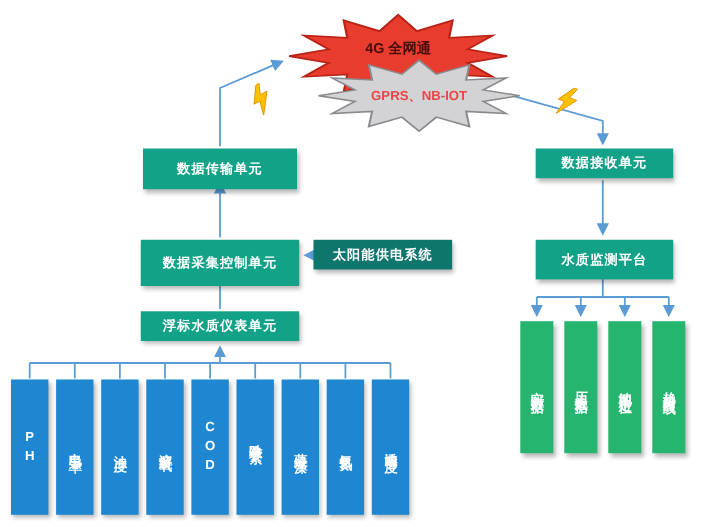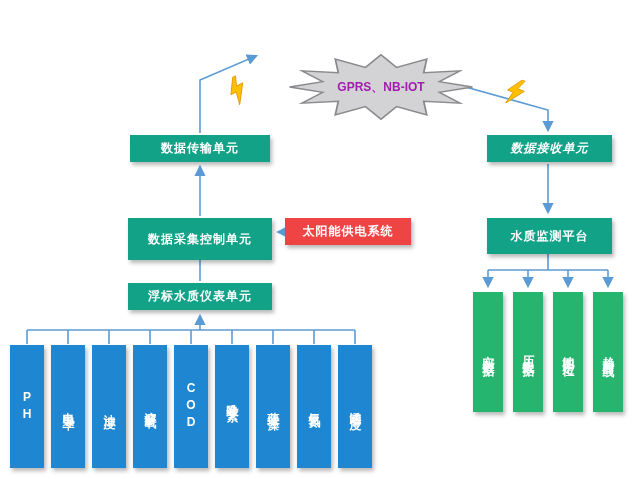--- a/index.html
+++ b/index.html
@@ -3,33 +3,33 @@
 <meta charset="utf-8">
 <style>
   html,body{margin:0;padding:0;background:#ffffff;}
   body{font-family:"Liberation Sans","DejaVu Sans",sans-serif;}
   .canvas{position:relative;width:641px;height:479px;background:#ffffff;overflow:hidden;}
   svg.connectors{position:absolute;left:0;top:0;width:641px;height:479px;pointer-events:none;}
   .node{position:absolute;display:flex;align-items:center;justify-content:center;
         color:#fff;font-weight:bold;font-size:12px;letter-spacing:1px;
         box-shadow:2px 3px 4px rgba(0,0,0,.28);white-space:nowrap;}
   .teal{background:#12a287;}
-  .solar{background:#ef4444;}
+  .solar{background:#0f766e;}
   .vbox{position:absolute;display:flex;align-items:center;justify-content:center;
         color:#fff;font-weight:bold;font-size:12px;
         writing-mode:vertical-rl;text-orientation:upright;letter-spacing:3px;
         box-shadow:2px 3px 4px rgba(0,0,0,.28);}
   .sensor{width:34px;height:123px;top:345px;background:#1f87d2;}
   .module{width:30px;height:120px;top:292px;background:#25b56e;}
   .burst{position:absolute;}
   .burst svg{position:absolute;left:0;top:0;width:100%;height:100%;}
   .burst-label{position:absolute;left:0;width:100%;text-align:center;
                font-weight:bold;color:#1a1a1a;}
   .burst-red-label{top:27px;font-size:13px;color:#4a0d0d;}
-  .burst-gray-label{top:29px;font-size:12px;color:#a21caf;}
+  .burst-gray-label{top:29px;font-size:12px;color:#ef4444;}
   .bolt{position:absolute;width:20px;height:30px;}
 </style>
 </head>
 <body>
 
 <div class="canvas">
 
   <svg class="connectors">
     <defs>
       <marker id="arrow" viewBox="0 0 10 10" refX="8" refY="5" markerWidth="7" markerHeight="7" orient="auto-start-reverse">
@@ -64,44 +64,50 @@
 
       <line x1="548" y1="247" x2="548" y2="270"></line>
       <path d="M488,270 H608"></path>
       <line x1="488" y1="270" x2="488" y2="286" marker-end="url(#arrow)"></line>
       <line x1="528" y1="270" x2="528" y2="286" marker-end="url(#arrow)"></line>
       <line x1="568" y1="270" x2="568" y2="286" marker-end="url(#arrow)"></line>
       <line x1="608" y1="270" x2="608" y2="286" marker-end="url(#arrow)"></line>
     </g>
   </svg>
 
+  <div class="burst" style="left:258px;top:8px;width:208px;height:86px;z-index:2;">
+    <svg viewBox="0 0 210 110" preserveAspectRatio="none">
+      <polygon fill="#e73c2e" stroke="#b92315" stroke-width="2" points="205,55 168.7,62.8 191.6,79 151.7,76.2 155,96.6 122.1,84 105,103 87.9,84 55,96.6 58.3,76.2 18.4,79 41.3,62.8 5,55 41.3,47.2 18.4,31 58.3,33.8 55,13.4 87.9,26 105,7 122.1,26 155,13.4 151.7,33.8 191.6,31 168.7,47.2"></polygon>
+    </svg>
+    <span class="burst-label burst-red-label">4G 全网通</span>
+  </div>
 
   <div class="burst" style="left:285px;top:50px;width:192px;height:74px;z-index:3;">
     <svg viewBox="0 0 210 110" preserveAspectRatio="none">
       <polygon fill="#d3d3d5" stroke="#8a8a8e" stroke-width="2" points="205,55 168.7,62.8 191.6,79 151.7,76.2 155,96.6 122.1,84 105,103 87.9,84 55,96.6 58.3,76.2 18.4,79 41.3,62.8 5,55 41.3,47.2 18.4,31 58.3,33.8 55,13.4 87.9,26 105,7 122.1,26 155,13.4 151.7,33.8 191.6,31 168.7,47.2"></polygon>
     </svg>
     <span class="burst-label burst-gray-label">GPRS、NB-IOT</span>
   </div>
 
   <div class="bolt" style="left:228px;top:76px;transform:rotate(-28deg);z-index:4;">
     <svg viewBox="0 0 20 28" width="20" height="28">
         <polygon points="12,0 2,15 8,15 5,28 18,10 11,10 15,0" fill="#ffc000" stroke="#e29400" stroke-width="0.8"></polygon>
       </svg>
   </div>
   <div class="bolt" style="left:505px;top:78px;transform:rotate(22deg);z-index:4;">
     <svg viewBox="0 0 20 28" width="20" height="28">
         <polygon points="12,0 2,15 8,15 5,28 18,10 11,10 15,0" fill="#ffc000" stroke="#e29400" stroke-width="0.8"></polygon>
       </svg>
   </div>
 
-  <div class="node teal" style="left:130px;top:135px;width:140px;height:27px;">
+  <div class="node teal" style="left:130px;top:135px;width:140px;height:37px;">
     <span>数据传输单元</span>
   </div>
 
-  <div class="node teal" style="left:487px;top:135px;width:125px;height:27px;font-style:italic;">
+  <div class="node teal" style="left:487px;top:135px;width:125px;height:27px;">
     <span>数据接收单元</span>
   </div>
 
   <div class="node teal" style="left:128px;top:218px;width:144px;height:42px;">
     <span>数据采集控制单元</span>
   </div>
 
   <div class="node solar" style="left:285px;top:218px;width:126px;height:27px;">
     <span>太阳能供电系统</span>
   </div>

